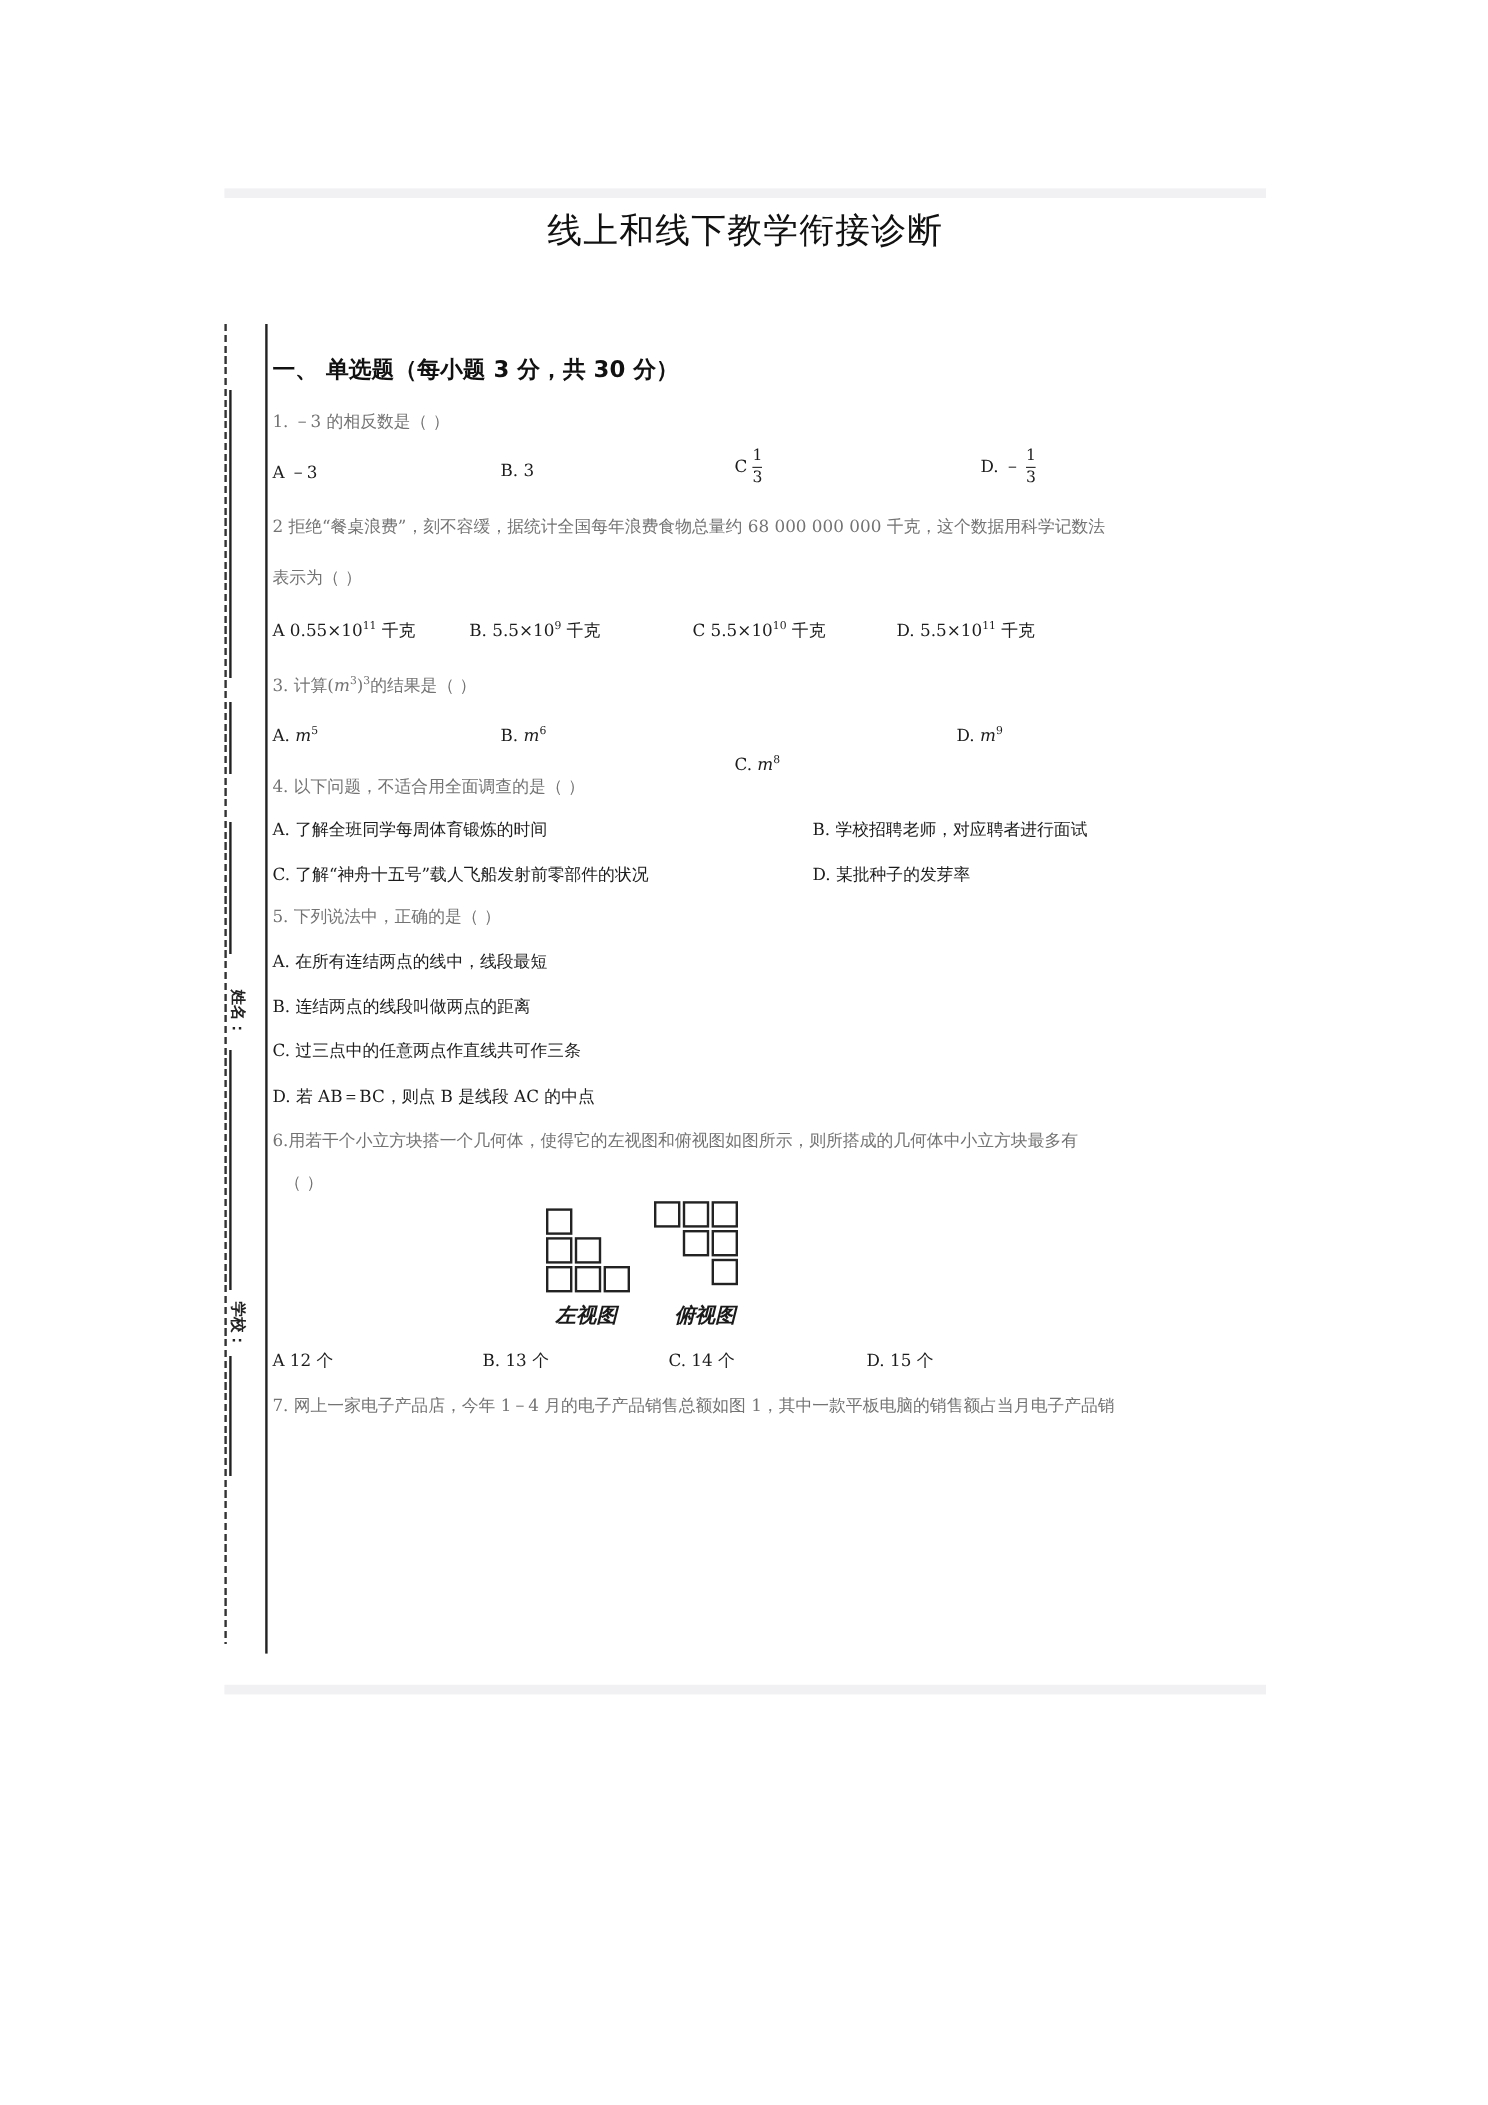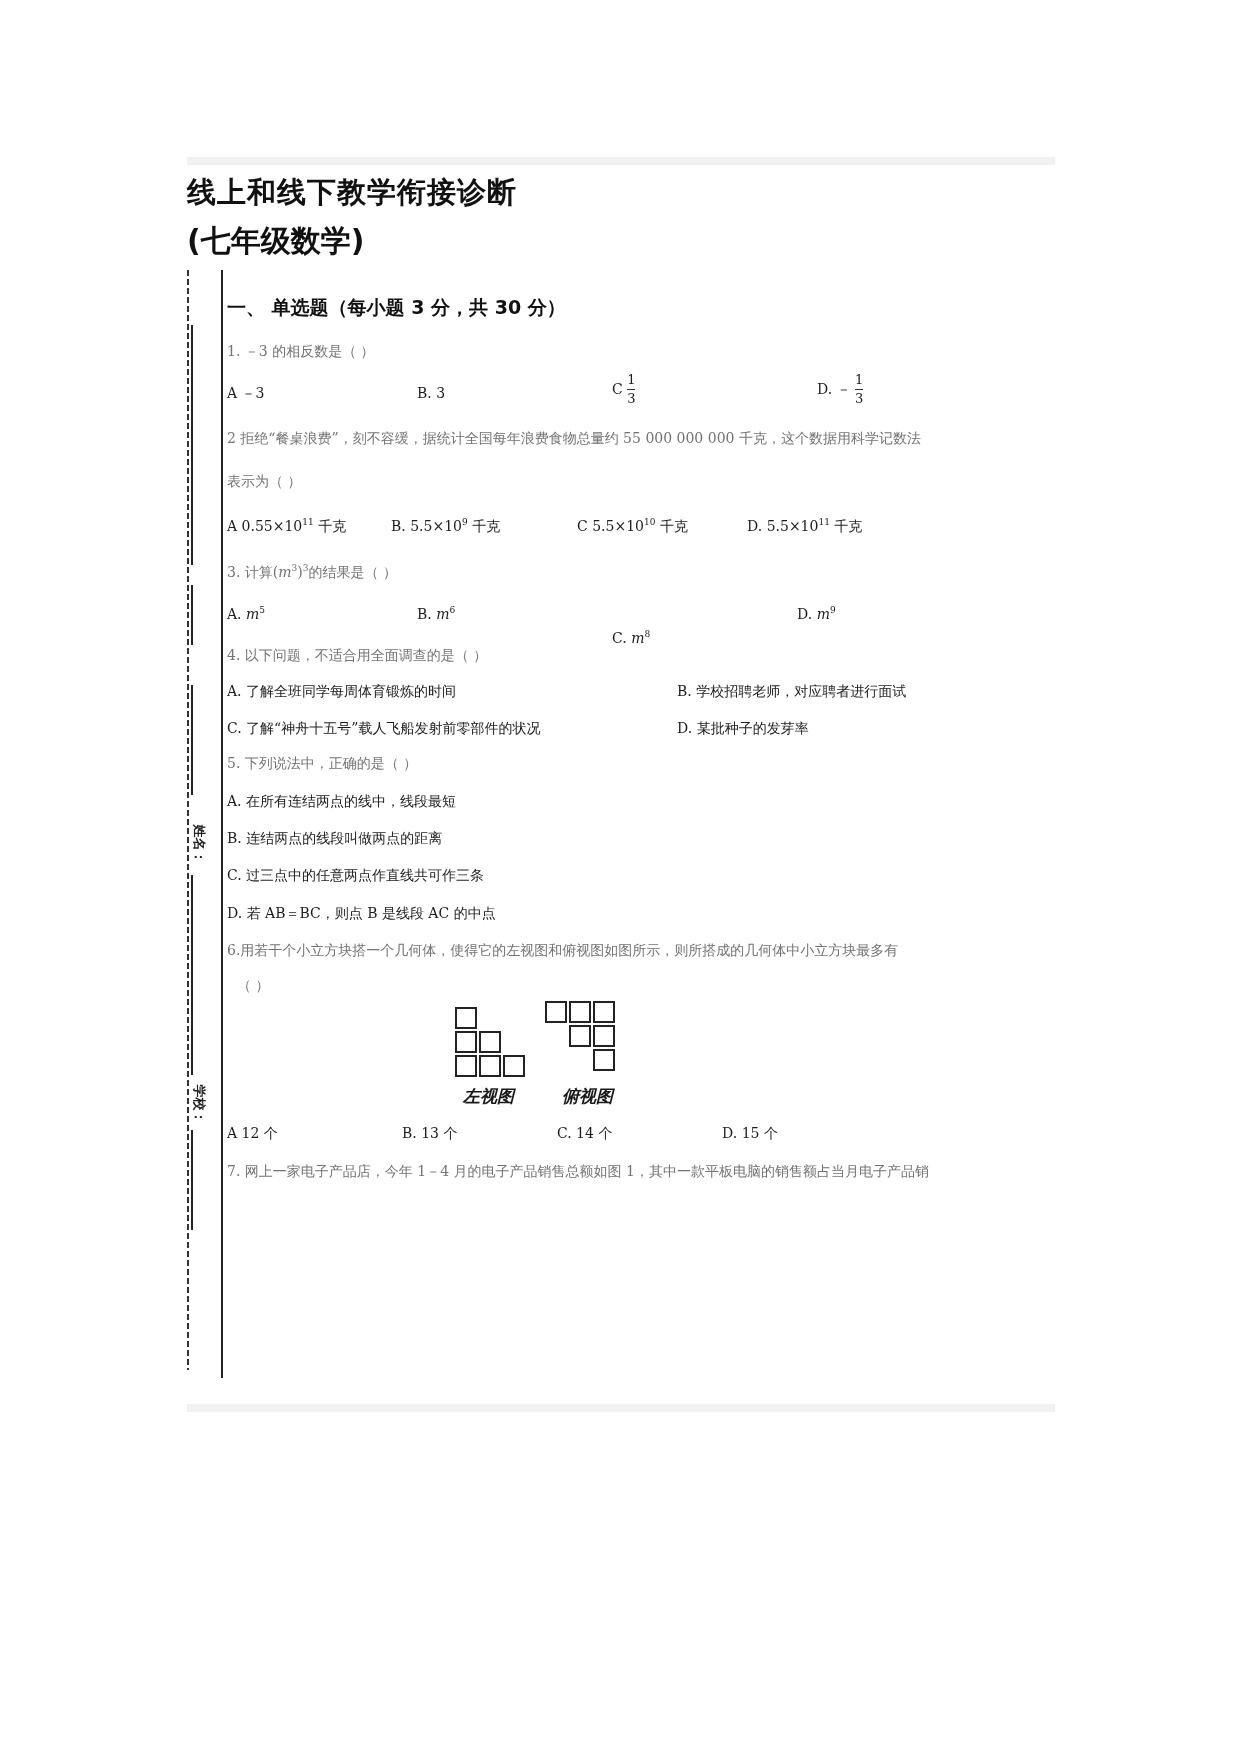--- a/index.html
+++ b/index.html
@@ -4,21 +4,21 @@
 <style>
   html, body { margin: 0; padding: 0; background: #ffffff; }
   body { width: 1240px; height: 1754px; position: relative; overflow: hidden;
          font-family: "DejaVu Serif", "Liberation Serif", serif; color: #1a1a1a; }
   .bar { position: absolute; left: 187px; width: 868px; height: 8px; background: #f1f1f3; }
   .bar.top { top: 157px; }
   .bar.bottom { top: 1404px; }
 
   .page { position: absolute; left: 187px; top: 165px; width: 868px; height: 1239px; }
 
-  .title { position: absolute; left: 0; width: 868px; text-align: left; font-weight: bold;
+  .title { position: absolute; left: 0; width: 868px; text-align: center; font-weight: normal;
            font-family: "DejaVu Sans", "Liberation Sans", sans-serif; color: #111; }
   .title.main { top: 8px; font-size: 29px; letter-spacing: 1px; }
   .title.sub { top: 56px; font-size: 30px; }
   .meta { position: absolute; top: 100px; left: 0; width: 868px; text-align: center; font-size: 14px;
           font-family: "DejaVu Sans", "Liberation Sans", sans-serif; color: #222; }
   .meta span { margin: 0 14px; }
 
   
   .margin-line-outer { position: absolute; left: 0; top: 105px; width: 2px; height: 1100px;
      background: repeating-linear-gradient(to bottom, #333 0 6px, transparent 6px 9px); }
@@ -45,21 +45,20 @@
 </style>
 </head>
 <body>
 
 <div class="bar top"></div>
 <div class="bar bottom"></div>
 
 <div class="page">
 
   <div class="title main">线上和线下教学衔接诊断</div>
-  <div class="title sub">(七年级数学)</div>
 
   <div class="margin-line-outer"></div>
   <div class="margin-line-inner"></div>
   <div class="margin-blank" style="top:160px;height:240px;"></div>
   <div class="margin-blank" style="top:420px;height:60px;"></div>
   <div class="margin-blank" style="top:520px;height:110px;"></div>
   <div class="margin-label" style="top:670px;">姓名：</div>
   <div class="margin-blank" style="top:710px;height:200px;"></div>
   <div class="margin-label" style="top:930px;">学校：</div>
   <div class="margin-blank" style="top:965px;height:100px;"></div>
@@ -80,21 +79,21 @@
     </div>
     <div class="opt" style="top:208px;left:590px;">
       <span>D. －</span>
       <span class="frac">
           <span>1</span>
           <span class="bar-line"></span>
           <span>3</span>
         </span>
     </div>
 
-    <div class="q" style="top:265px;">2  拒绝“餐桌浪费”，刻不容缓，据统计全国每年浪费食物总量约 55 000 000 000 千克，这个数据用科学记数法</div>
+    <div class="q" style="top:265px;">2  拒绝“餐桌浪费”，刻不容缓，据统计全国每年浪费食物总量约 68 000 000 000 千克，这个数据用科学记数法</div>
     <div class="q" style="top:308px;">表示为（     ）</div>
     <div class="opt" style="top:352px;left:0;"><span>A  0.55×10</span><sup>11</sup><span> 千克</span></div>
     <div class="opt" style="top:352px;left:164px;"><span>B. 5.5×10</span><sup>9</sup><span> 千克</span></div>
     <div class="opt" style="top:352px;left:350px;"><span>C  5.5×10</span><sup>10</sup><span> 千克</span></div>
     <div class="opt" style="top:352px;left:520px;"><span>D. 5.5×10</span><sup>11</sup><span> 千克</span></div>
 
     <div class="q" style="top:398px;">
       <span>3.  计算(</span><i>m</i><sup>3</sup><span>)</span><sup>3</sup><span>的结果是（     ）</span>
     </div>
     <div class="opt" style="top:440px;left:0;"><span>A.  </span><i>m</i><sup>5</sup></div>

